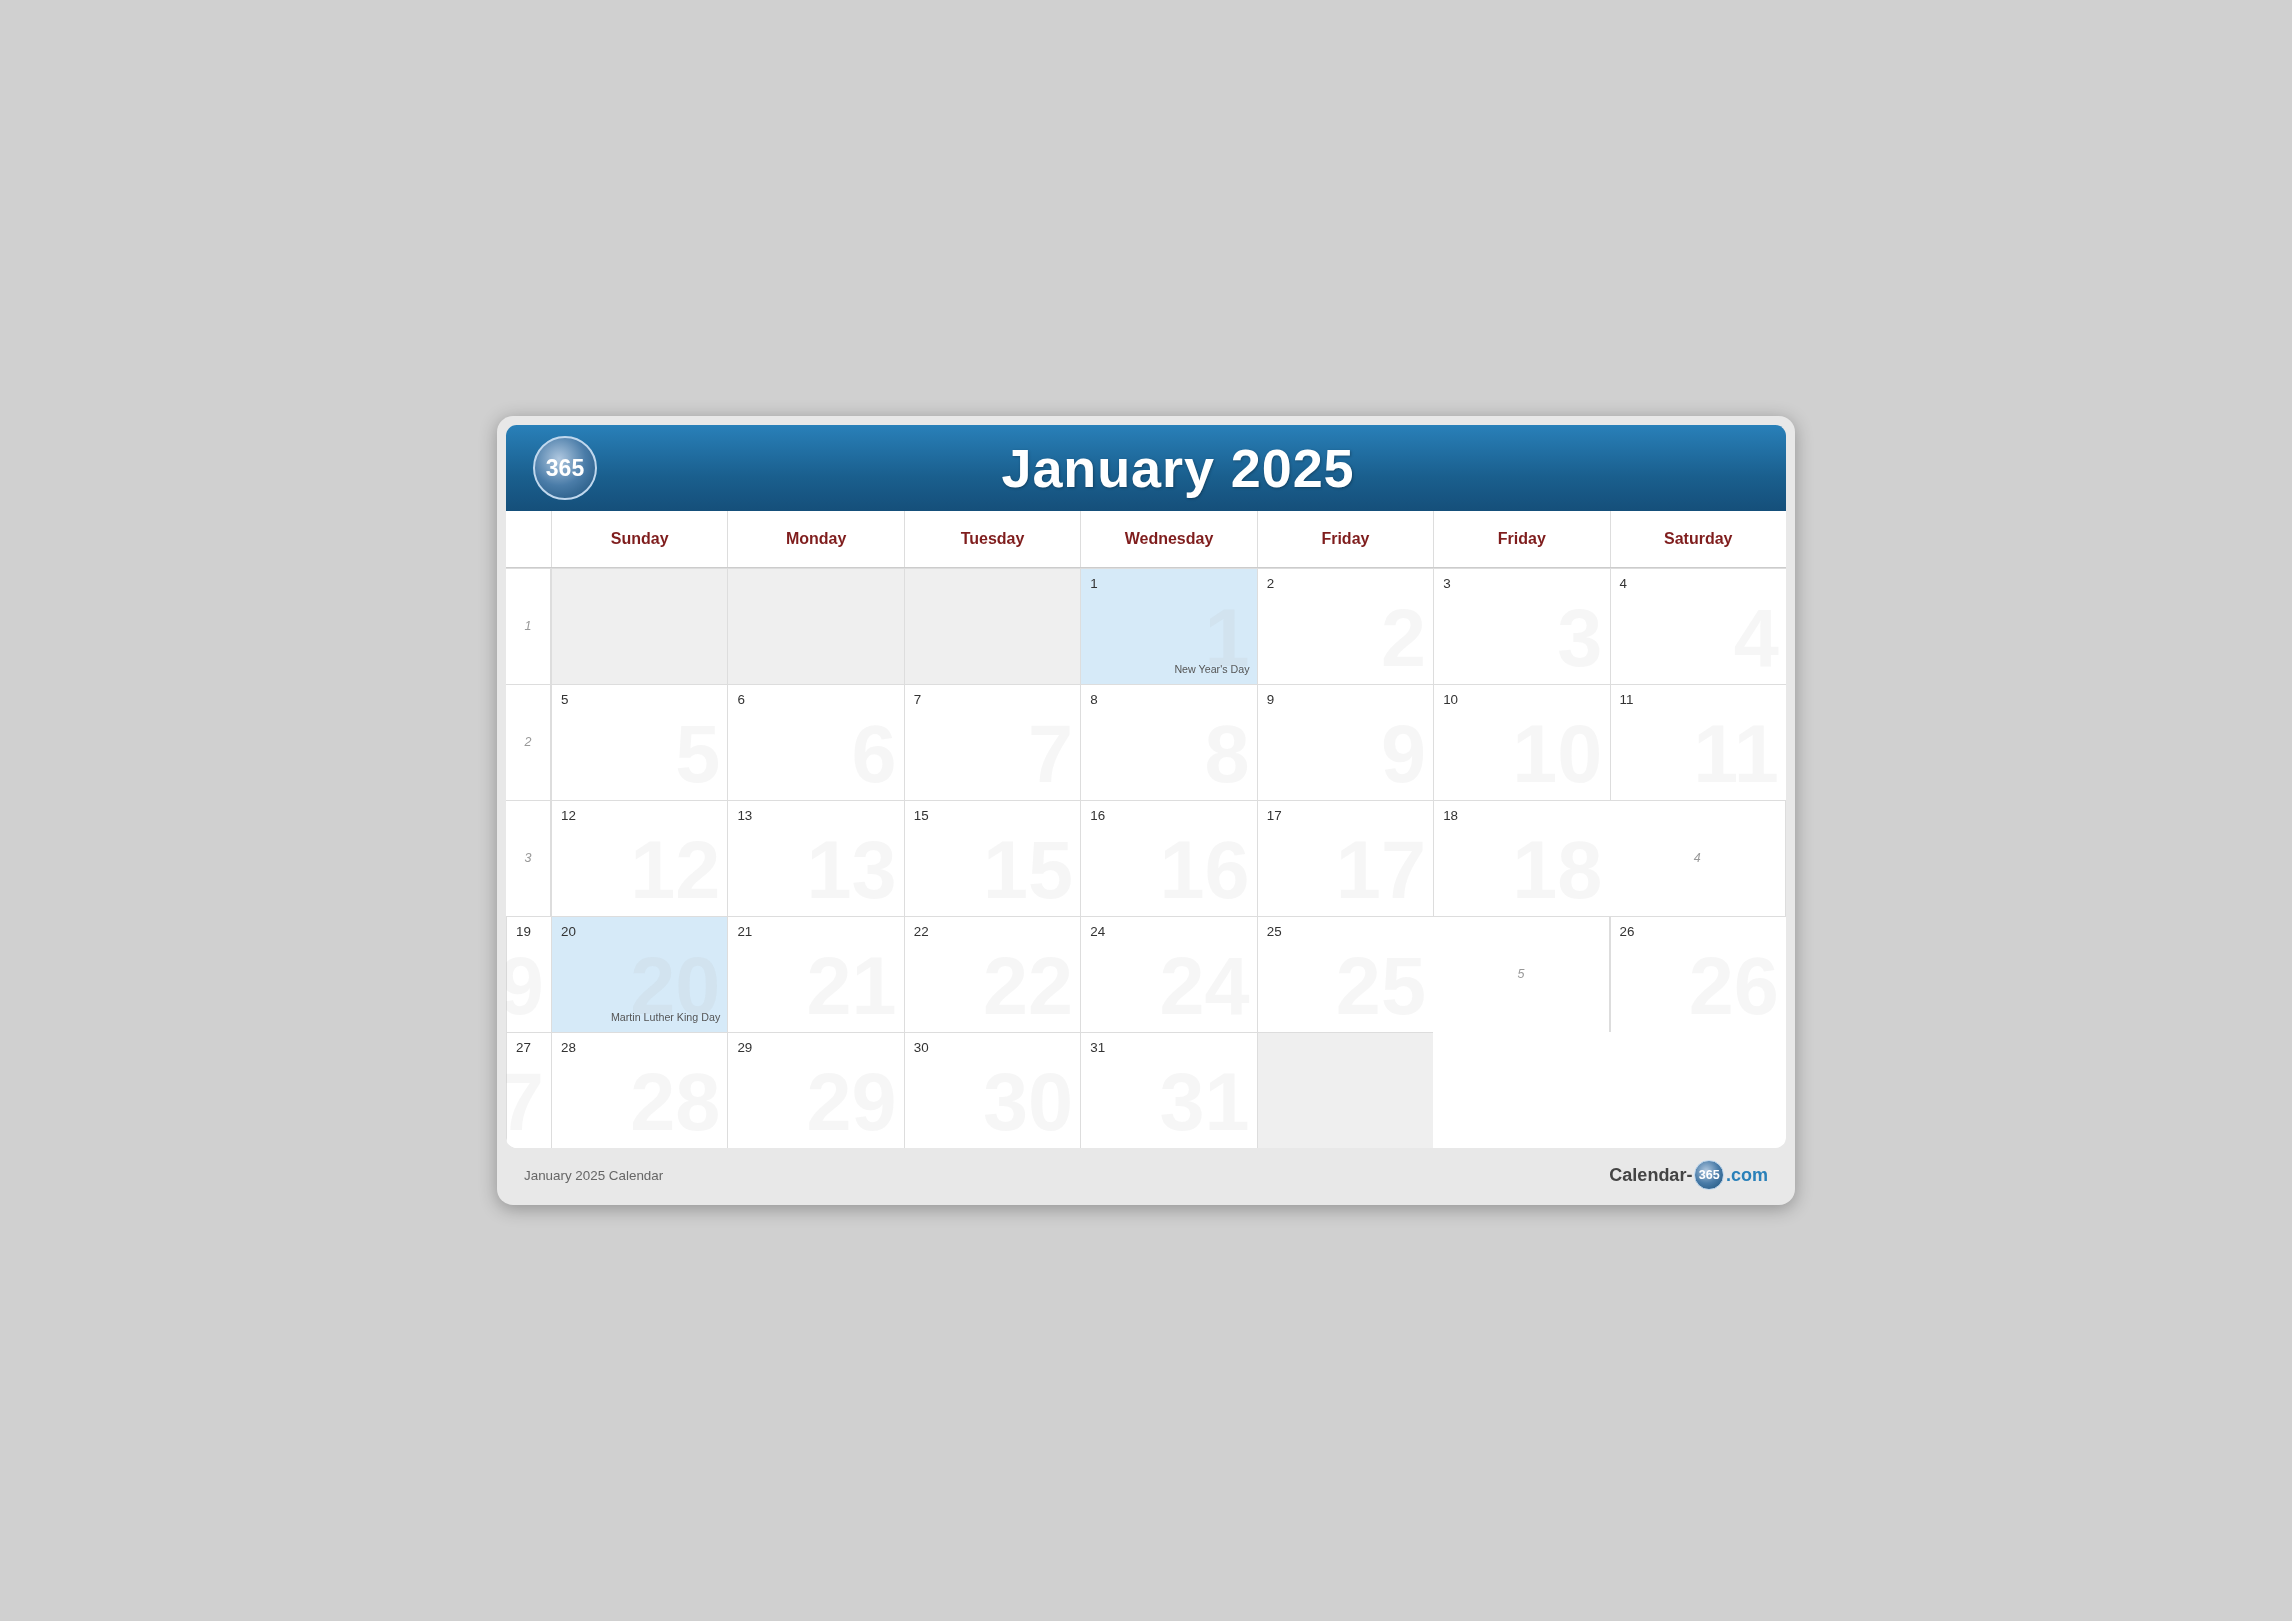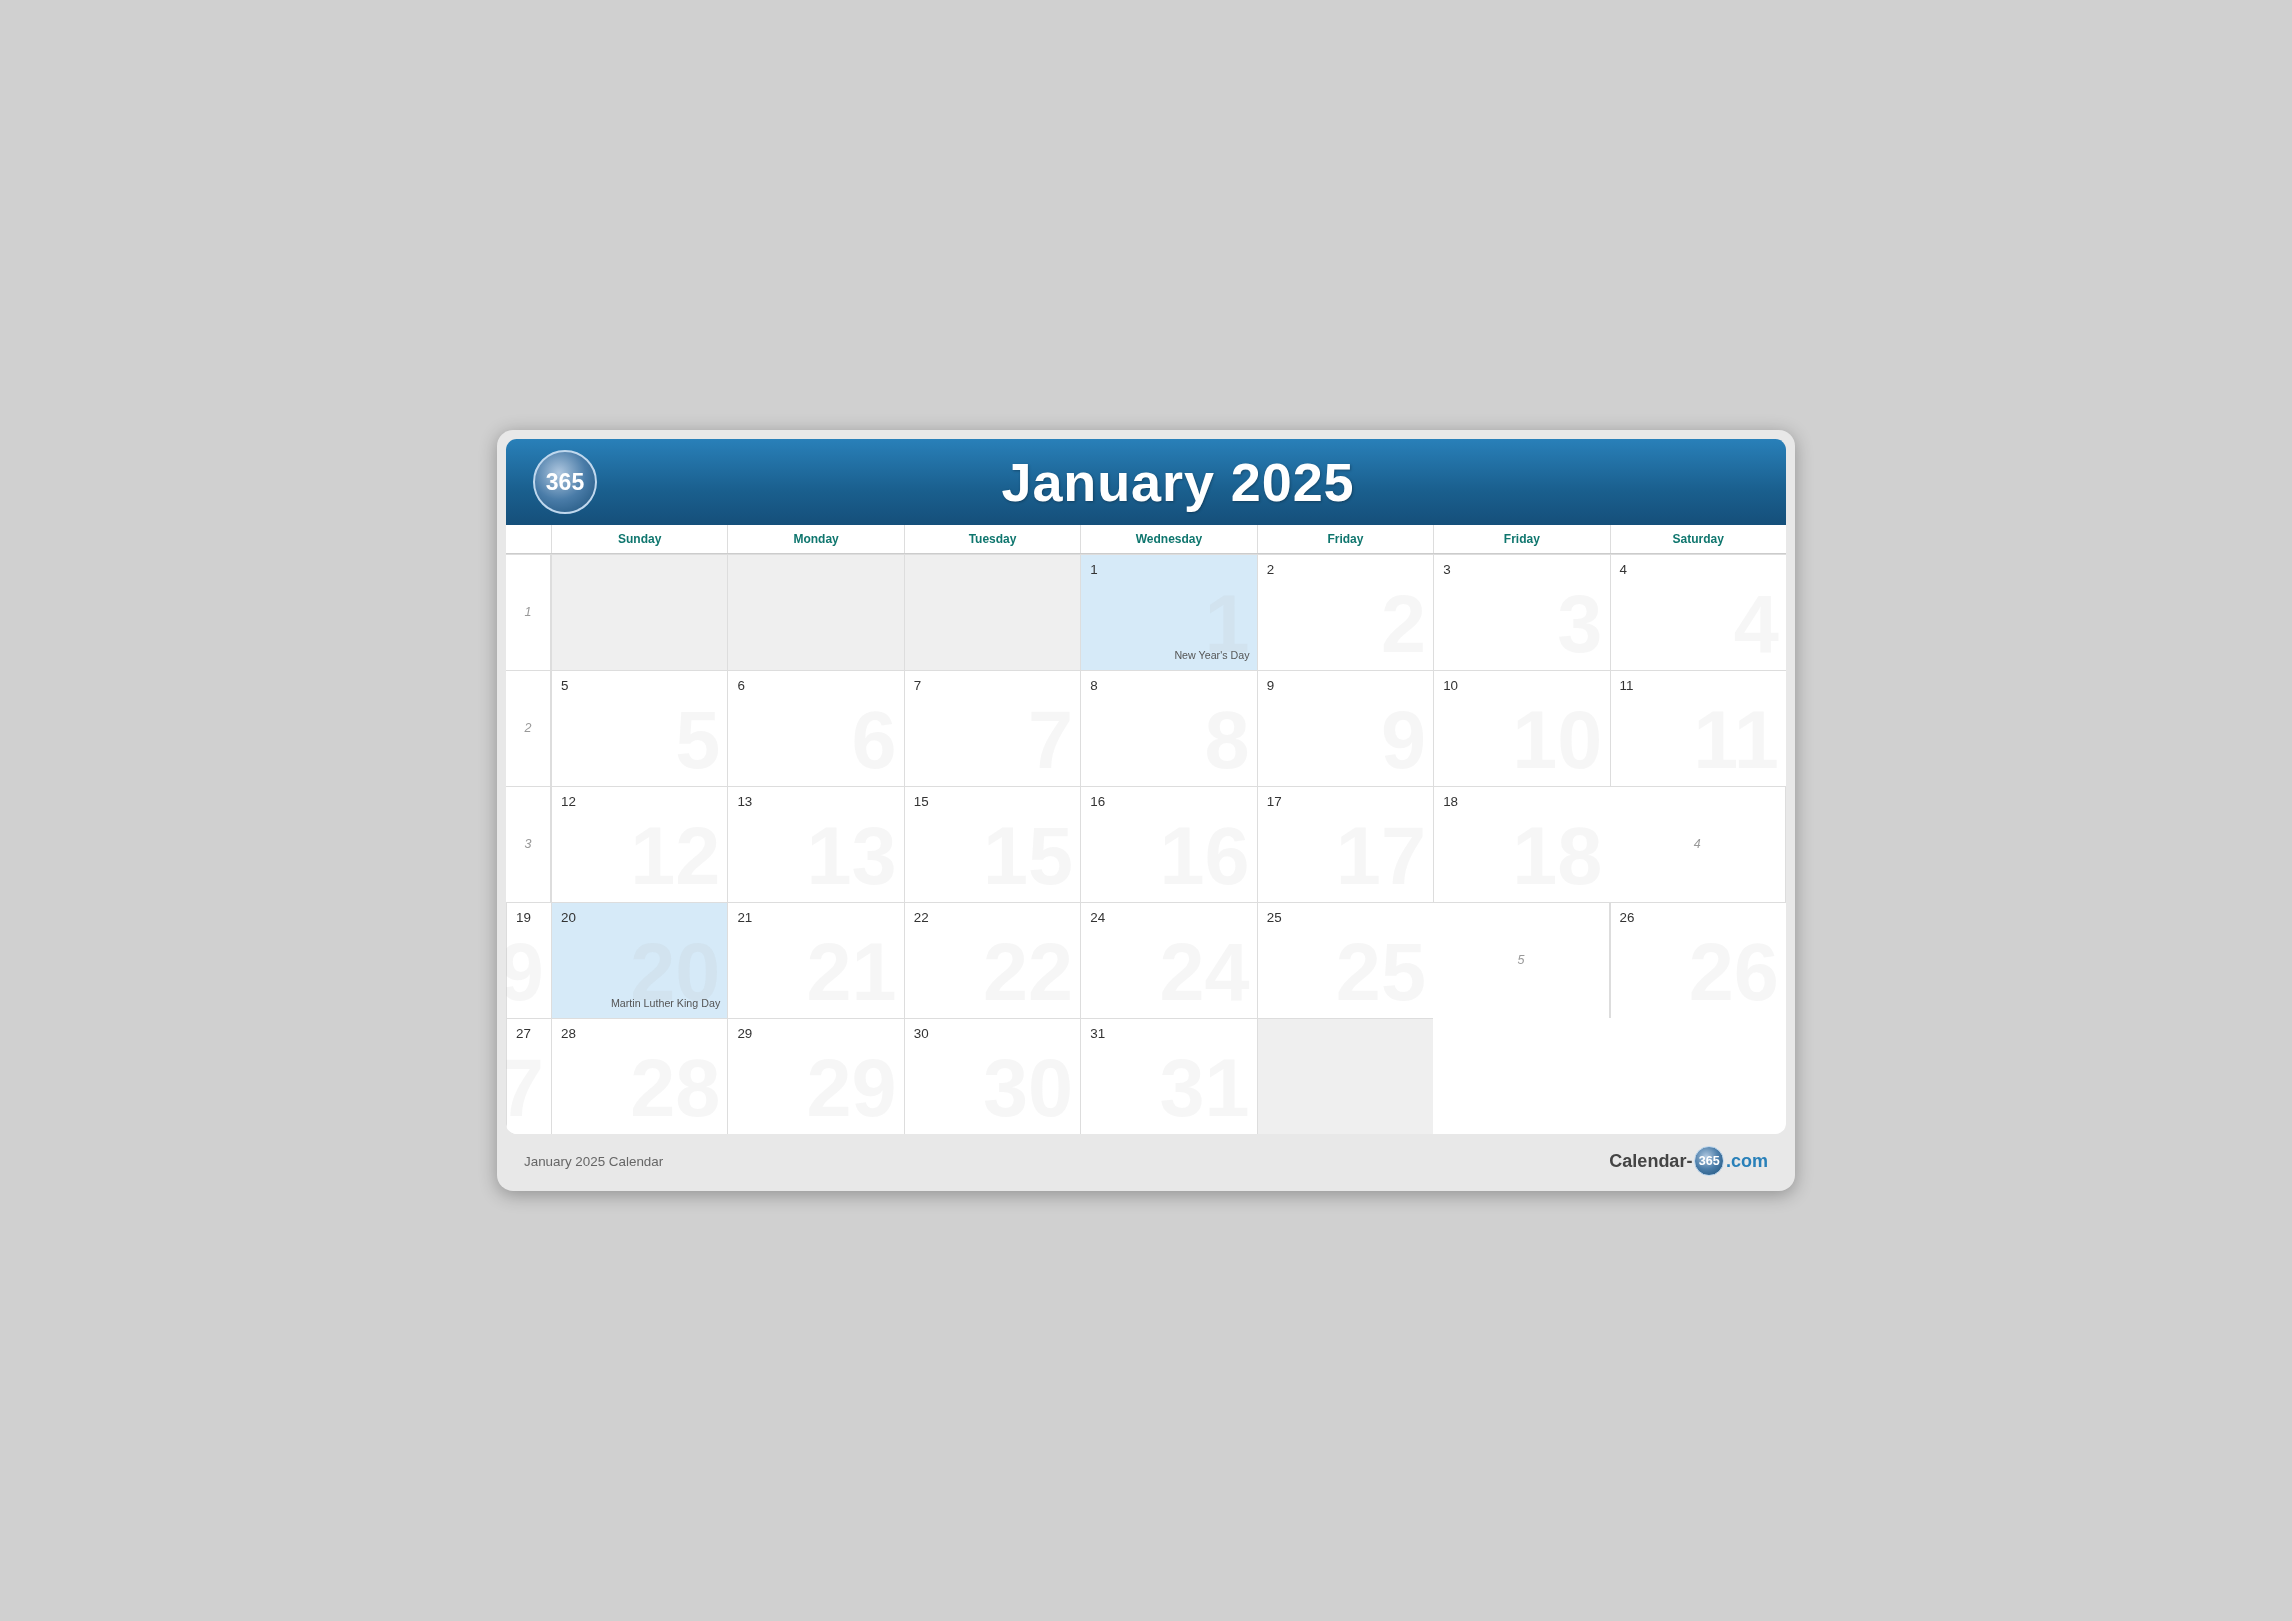--- a/index.html
+++ b/index.html
@@ -71,25 +71,25 @@
       display: grid;
       grid-template-columns: 45px repeat(7, 1fr);
       border-bottom: 0.9px solid #ccc;
     }
 
     .week-num-header {
       background: white;
     }
 
     .day-header {
-      padding: 7px 0;
+      padding: 19px 0;
       text-align: center;
       font-weight: bold;
-      font-size: 12px;
-      color: #0f766e;
+      font-size: 16px;
+      color: #7f1d1d;
       border-left: 0.9px solid #ddd;
     }
 
     .calendar-grid {
       display: grid;
       grid-template-columns: 45px repeat(7, 1fr);
       grid-template-rows: repeat(5, 1fr);
     }
 
     .week-number {

